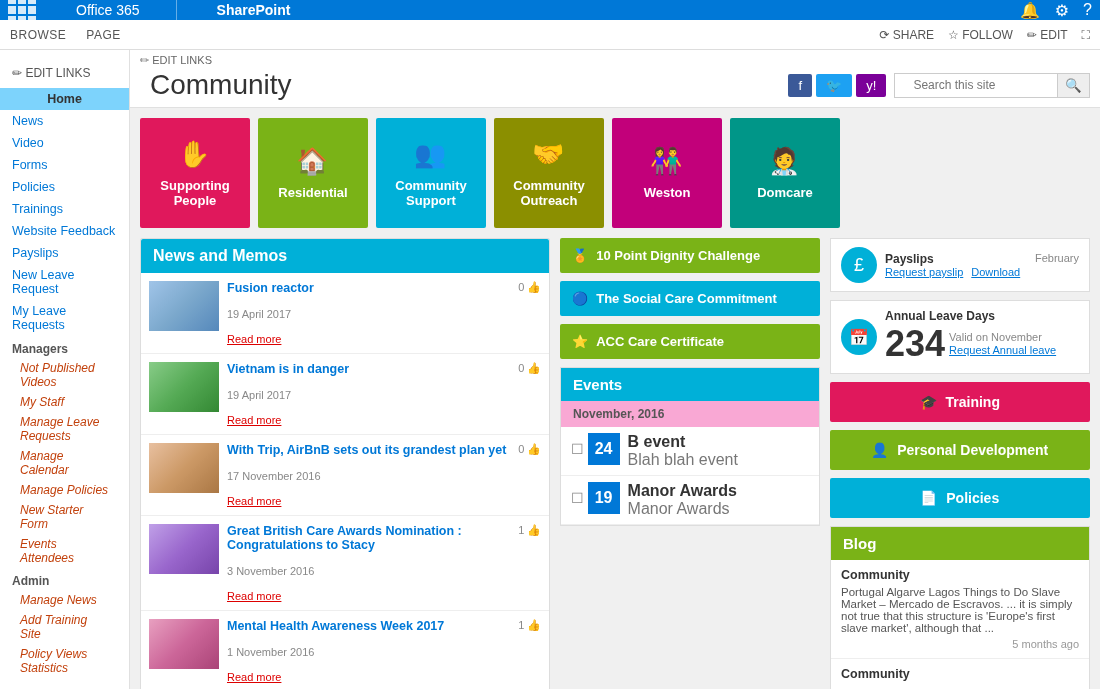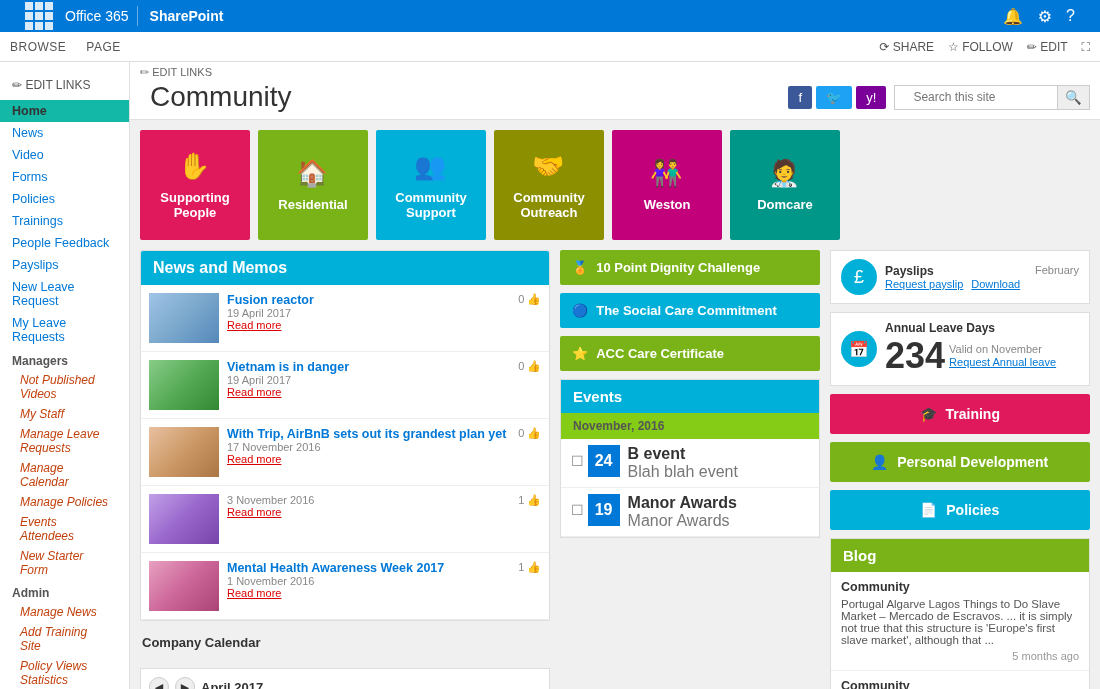--- a/index.html
+++ b/index.html
@@ -1,39 +1,39 @@
 <!DOCTYPE html>
 <html><head>
   <meta charset="utf-8">
   <style>
     * { box-sizing: border-box; margin: 0; padding: 0; }
     body { font-family: 'Segoe UI', Arial, sans-serif; font-size: 13px; background: #f0f0f0; color: #333; }
 
     
-    .top-bar { background: #0078d7; display: flex; align-items: center; height: 32px; padding: 0 25px; color: white; }
+    .top-bar { background: #0078d7; display: flex; align-items: center; height: 20px; padding: 0 8px; color: white; gap: 28px; }
     .top-bar-grid { display: flex; align-items: center; margin-right: 12px; }
     .top-bar-grid span { display: grid; grid-template-columns: repeat(3,8px); gap: 2px; }
     .top-bar-grid span i { width: 8px; height: 8px; background: rgba(255,255,255,0.85); display: block; }
     .top-bar-appname { font-size: 14px; font-weight: 400; margin-right: 8px; }
     .top-bar-sep { width: 1px; height: 20px; background: rgba(255,255,255,0.4); margin-right: 12px; }
     .top-bar-sharepoint { font-size: 14px; font-weight: 600; flex: 1; }
     .top-bar-icons { display: flex; align-items: center; gap: 14px; }
     .top-bar-icons span { color: white; font-size: 16px; cursor: pointer; }
 
     
     .sub-nav { background: #fff; border-bottom: 1px solid #ddd; height: 30px; display: flex; align-items: center; padding: 0 10px; gap: 20px; }
     .sub-nav a { font-size: 12px; color: #555; text-decoration: none; text-transform: uppercase; letter-spacing: 0.5px; }
     .sub-nav-right { margin-left: auto; display: flex; align-items: center; gap: 14px; font-size: 12px; color: #555; }
     .sub-nav-right span { cursor: pointer; display: flex; align-items: center; gap: 3px; }
     .content-area { display: flex; }
 
     
     .sidebar { width: 130px; min-width: 130px; background: #fff; border-right: 1px solid #e0e0e0; padding: 8px 0; min-height: 650px; }
     .sidebar-link { display: block; padding: 4px 12px; font-size: 12.5px; color: #0078d7; text-decoration: none; }
-    .sidebar-link.active { background: #14b8a6; color: #333; font-weight: 600; }
+    .sidebar-link.active { background: #7dd3fc; color: #333; font-weight: 600; text-align: center; }
     .sidebar-section { padding: 6px 12px 2px; font-size: 12px; font-weight: 600; color: #555; }
     .sidebar-sublink { display: block; padding: 3px 20px; font-size: 12px; color: #c2410c; text-decoration: none; font-style: italic; }
     .sidebar-edit { display: flex; align-items: center; gap: 4px; padding: 8px 12px; font-size: 12px; color: #555; cursor: pointer; }
     .page-title { font-size: 28px; font-weight: 300; color: #333; padding: 0 10px; flex: 1; }
     .social-icons { display: flex; align-items: center; gap: 4px; margin-right: 8px; }
     .fb-btn { background: #3b5998; color: white; padding: 4px 10px; font-size: 13px; border-radius: 2px; cursor: pointer; }
     .tw-btn { background: #1da1f2; color: white; padding: 4px 10px; font-size: 13px; border-radius: 2px; cursor: pointer; }
     .yk-btn { background: #7B0099; color: white; padding: 4px 10px; font-size: 13px; border-radius: 2px; cursor: pointer; }
     .search-box { display: flex; align-items: center; border: 1px solid #ccc; background: white; }
     .search-box input { border: none; outline: none; padding: 3px 6px; font-size: 12px; width: 150px; margin-left: 12px; }
@@ -59,33 +59,33 @@
     .col-mid { width: 260px; display: flex; flex-direction: column; gap: 8px; }
     .col-right { width: 260px; display: flex; flex-direction: column; gap: 8px; }
 
     
     .news-header { background: #00b0d8; color: white; font-size: 16px; font-weight: 600; padding: 8px 12px; border-radius: 2px 2px 0 0; }
     .news-section { background: white; border: 1px solid #ddd; border-radius: 2px; }
     .news-item { display: flex; align-items: flex-start; padding: 8px; border-bottom: 1px solid #eee; gap: 8px; }
     .news-thumb { width: 70px; height: 50px; background: #bbb; flex-shrink: 0; overflow: hidden; }
     .news-body { flex: 1; }
     .news-title { font-size: 12.5px; color: #0078d7; font-weight: 600; }
-    .news-date { font-size: 11px; color: #888; margin: 0 0; }
+    .news-date { font-size: 11px; color: #888; margin: 13px 0; }
     .news-readmore { font-size: 11px; color: #d00; text-decoration: underline; cursor: pointer; }
     .news-likes { font-size: 11px; color: #888; margin-left: auto; white-space: nowrap; }
 
     
     .challenge-btn { background: #7ab317; color: white; padding: 10px 12px; font-size: 13px; font-weight: 600; border-radius: 2px; display: flex; align-items: center; gap: 8px; cursor: pointer; }
     .social-btn { background: #00b0d8; color: white; padding: 10px 12px; font-size: 13px; font-weight: 600; border-radius: 2px; display: flex; align-items: center; gap: 8px; cursor: pointer; }
     .acc-btn { background: #7ab317; color: white; padding: 10px 12px; font-size: 13px; font-weight: 600; border-radius: 2px; display: flex; align-items: center; gap: 8px; cursor: pointer; }
 
     
     .events-section { background: white; border: 1px solid #ddd; }
     .events-header { background: #00b0d8; color: white; font-size: 15px; font-weight: 600; padding: 8px 12px; }
-    .events-month { background: #84cc16; padding: 6px 12px; font-size: 12px; font-weight: 600; color: #555; }
+    .events-month { background: #f9a8d4; padding: 6px 12px; font-size: 12px; font-weight: 600; color: #555; }
     .event-item { display: flex; align-items: flex-start; padding: 6px 10px; border-bottom: 1px solid #eee; gap: 8px; }
     .event-num { background: #0078d7; color: white; width: 32px; height: 32px; display: flex; align-items: center; justify-content: center; font-size: 16px; font-weight: 700; flex-shrink: 0; }
     .event-detail { font-size: 16px; }
     .event-title { font-weight: 600; color: #333; }
     .event-sub { color: #777; }
 
     
     .payslips-card { background: white; border: 1px solid #ddd; padding: 8px 10px; display: flex; align-items: center; gap: 8px; }
     .payslips-icon { background: #00b0d8; color: white; width: 36px; height: 36px; display: flex; align-items: center; justify-content: center; font-size: 18px; border-radius: 50%; flex-shrink: 0; }
     .payslips-info { flex: 1; font-size: 12px; }
@@ -171,32 +171,32 @@
 <div class="content-area">
 
   <div class="sidebar">
     <div class="sidebar-edit">✏ EDIT LINKS</div>
     <a class="sidebar-link active">Home</a>
     <a class="sidebar-link">News</a>
     <a class="sidebar-link">Video</a>
     <a class="sidebar-link">Forms</a>
     <a class="sidebar-link">Policies</a>
     <a class="sidebar-link">Trainings</a>
-    <a class="sidebar-link">People Feedback</a>
+    <a class="sidebar-link">Website Feedback</a>
     <a class="sidebar-link">Payslips</a>
     <a class="sidebar-link">New Leave Request</a>
     <a class="sidebar-link">My Leave Requests</a>
     <div class="sidebar-section">Managers</div>
     <a class="sidebar-sublink">Not Published Videos</a>
     <a class="sidebar-sublink">My Staff</a>
     <a class="sidebar-sublink">Manage Leave Requests</a>
     <a class="sidebar-sublink">Manage Calendar</a>
     <a class="sidebar-sublink">Manage Policies</a>
+    <a class="sidebar-sublink">New Starter Form</a>
     <a class="sidebar-sublink">Events Attendees</a>
-    <a class="sidebar-sublink">New Starter Form</a>
     <div class="sidebar-section">Admin</div>
     <a class="sidebar-sublink">Manage News</a>
     <a class="sidebar-sublink">Add Training Site</a>
     <a class="sidebar-sublink">Policy Views Statistics</a>
 
   </div>
 
   <div style="flex:1; display:flex; flex-direction:column;">
 
     <div class="header-section">
@@ -272,20 +272,21 @@
               <div class="news-body">
                 <div class="news-title">With Trip, AirBnB sets out its grandest plan yet</div>
                 <div class="news-date">17 November 2016</div>
                 <div class="news-readmore">Read more</div>
               </div>
               <div class="news-likes">0 👍</div>
             </div>
             <div class="news-item">
               <div class="news-thumb thumb-placeholder4"></div>
               <div class="news-body">
+                <div class="news-title">Great British Care Awards Nomination : Congratulations to Stacy</div>
                 <div class="news-date">3 November 2016</div>
                 <div class="news-readmore">Read more</div>
               </div>
               <div class="news-likes">1 👍</div>
             </div>
             <div class="news-item">
               <div class="news-thumb thumb-placeholder5"></div>
               <div class="news-body">
                 <div class="news-title">Mental Health Awareness Week 2017</div>
                 <div class="news-date">1 November 2016</div>

